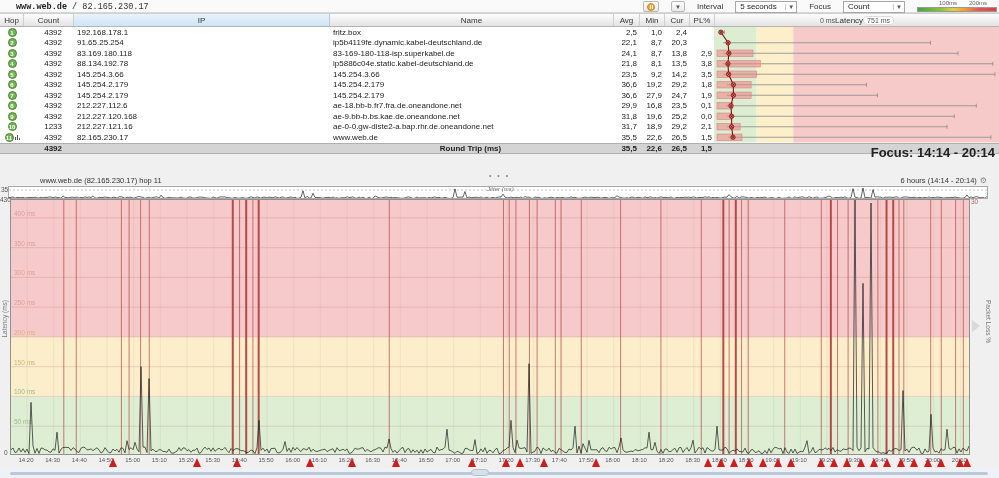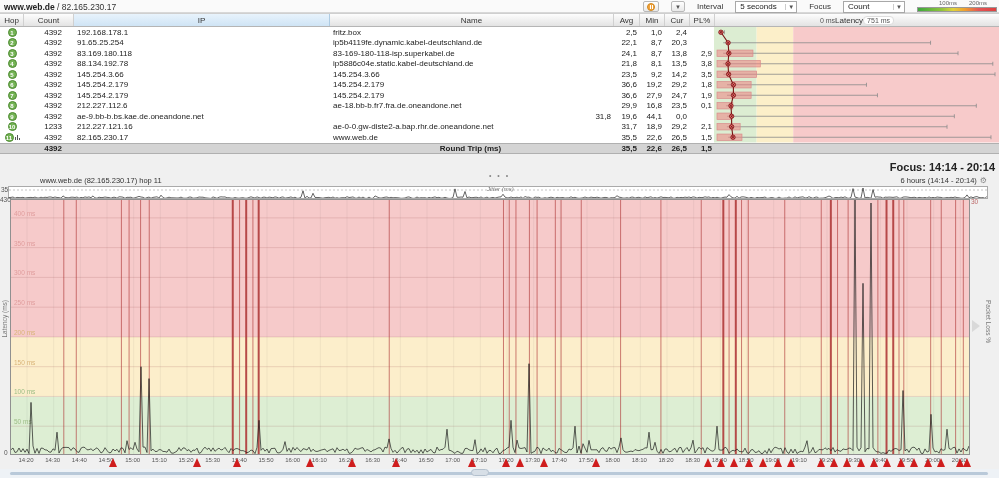--- a/index.html
+++ b/index.html
@@ -3,21 +3,21 @@
 <meta charset="utf-8">
 <style>
   * { margin:0; padding:0; box-sizing:border-box; }
   html,body { width:999px; height:478px; overflow:hidden; background:#f0f0f0;
     font-family:"Liberation Sans", sans-serif; }
   .app { position:relative; width:999px; height:478px; background:#f0f0f0; }
 
   
   .toolbar { position:absolute; left:0; top:0; width:999px; height:13px; background:#fafafa;
     border-bottom:1px solid #d8d8d8; font-size:8px; color:#444; }
-  .target { position:absolute; left:4px; top:2px; font-size:8.5px; color:#333; }
+  .target { position:absolute; left:16px; top:2px; font-size:8.5px; color:#333;font-family:Liberation Mono, monospace; }
   .target b { color:#222; }
   .tb-right { position:absolute; right:2px; top:0; height:13px; display:flex; align-items:center; gap:12px; }
   .btn { height:11px; border:1px solid #b9b9b9; background:linear-gradient(#fff,#e9e9e9);
     border-radius:2px; display:flex; align-items:center; justify-content:center; padding:0 3px; }
   .pause-circle { width:8px; height:8px; border-radius:50%; background:#f2a33c; border:1px solid #d08820;
     display:flex; align-items:center; justify-content:center; gap:1px; }
   .pause-circle i { display:block; width:1px; height:4px; background:#fff; }
   .dd-arrow { font-size:6px; color:#555; }
   .tb-label { font-size:8px; color:#333; }
   .select { height:12px; min-width:62px; border:1px solid #a8a8a8; background:#fff; display:flex;
@@ -46,21 +46,21 @@
   .badge { display:inline-block; width:9px; height:9px; border-radius:50%; background:#74b355;
     border:1px solid #4d8a31; color:#fff; font-size:6px; line-height:8px; text-align:center; font-weight:bold; }
   .mini-bars { display:inline-flex; align-items:flex-end; gap:1px; height:6px; }
   .mini-bars i { display:block; width:1px; background:#555; }
   .c-count { text-align:right; padding-right:12px; }
   .c-ip, .c-name { text-align:left; padding-left:3px; white-space:nowrap; overflow:hidden; }
   .c-num { text-align:right; padding-right:3px; }
   .tsum { height:11px; background:#d4d4d4; border-top:1px solid #b0b0b0; border-bottom:1px solid #b0b0b0;
     font-size:8px; font-weight:bold; color:#222; position:relative; }
   .tsum .c-name { text-align:center; padding-right:6px; }
-  .focus-caption { position:absolute; right:4px; top:17px; font-size:11px; font-weight:bold; color:#222; }
+  .focus-caption { position:absolute; right:4px; top:1px; font-size:13px; font-weight:bold; color:#222; }
   #lat-overlay { position:absolute; left:714px; top:0; pointer-events:none; }
 
   
   .splitter { position:absolute; left:0; top:164px; width:999px; height:12px; text-align:center; }
   .splitter span { font-size:7px; letter-spacing:2px; color:#888; }
 
   
   .tl-header { position:absolute; left:0; top:176px; width:999px; height:10px; font-size:7.5px; color:#333; }
   .tl-title { position:absolute; left:40px; top:0; }
   .tl-range { position:absolute; right:12px; top:0; display:flex; gap:3px; align-items:center; }
@@ -242,24 +242,25 @@
           <div class="c-num">16,8</div>
           <div class="c-num">23,5</div>
           <div class="c-num">0,1</div>
           <div></div>
         </div>
         <div class="trow">
           <div class="c-hop">
             <span class="badge">9</span>
           </div>
           <div class="c-count">4392</div>
+          <div class="c-ip">212.227.120.168</div>
           <div class="c-name">ae-9.bb-b.bs.kae.de.oneandone.net</div>
           <div class="c-num">31,8</div>
           <div class="c-num">19,6</div>
-          <div class="c-num">44,1</div>
+          <div class="c-num">25,2</div>
           <div class="c-num">0,0</div>
           <div></div>
         </div>
         <div class="trow">
           <div class="c-hop">
             <span class="badge">10</span>
           </div>
           <div class="c-count">1233</div>
           <div class="c-ip">212.227.121.16</div>
           <div class="c-name">ae-0-0.gw-diste2-a.bap.rhr.de.oneandone.net</div>

